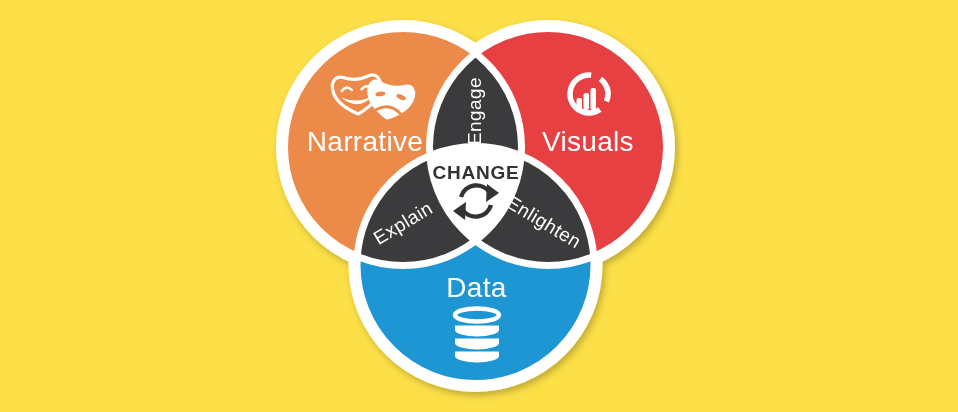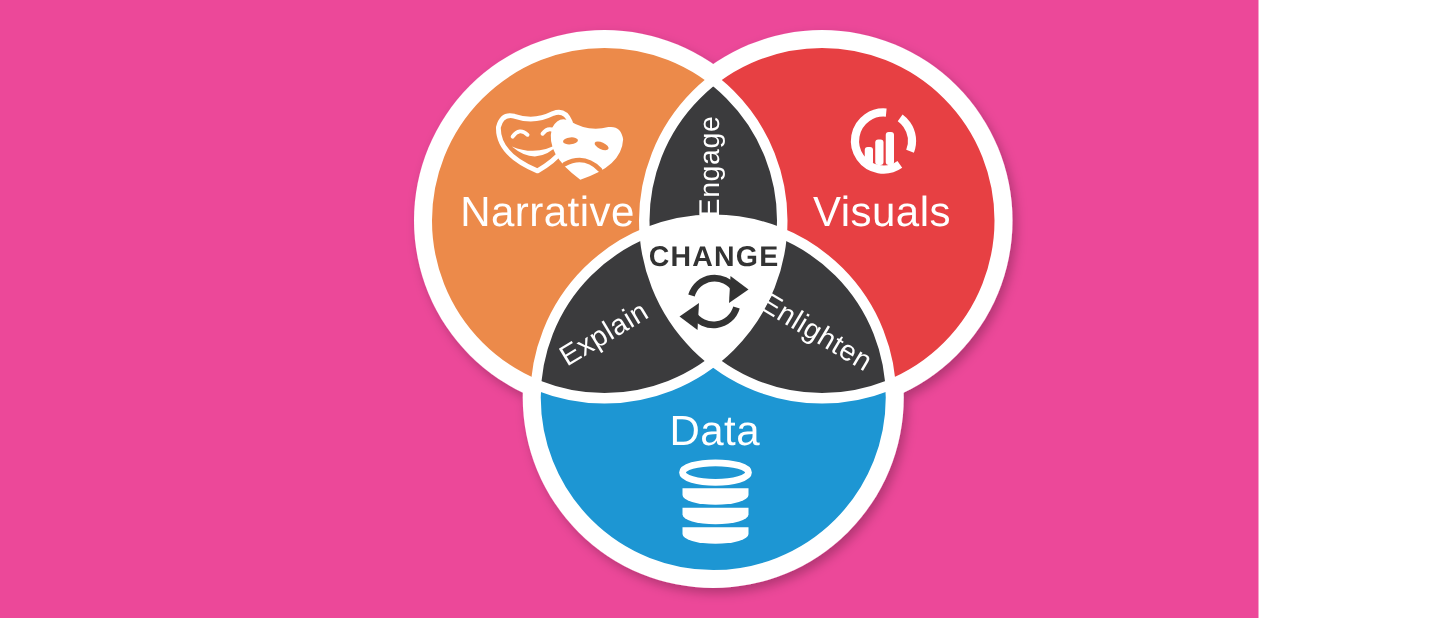--- a/index.html
+++ b/index.html
@@ -3,23 +3,23 @@
 <meta charset="utf-8">
 <style>
   html, body {
     margin: 0;
     padding: 0;
     background: #ffffff;
     font-family: "Liberation Sans", sans-serif;
   }
   #stage {
     position: relative;
-    width: 839px;
+    width: 958px;
     height: 412px;
-    background: #ec4899;
+    background: #fde047;
     overflow: hidden;
   }
   svg { display: block; }
   text {
     font-family: "Liberation Sans", sans-serif;
     user-select: none;
   }
   .circle-label {
     font-size: 28px;
     fill: #ffffff;

